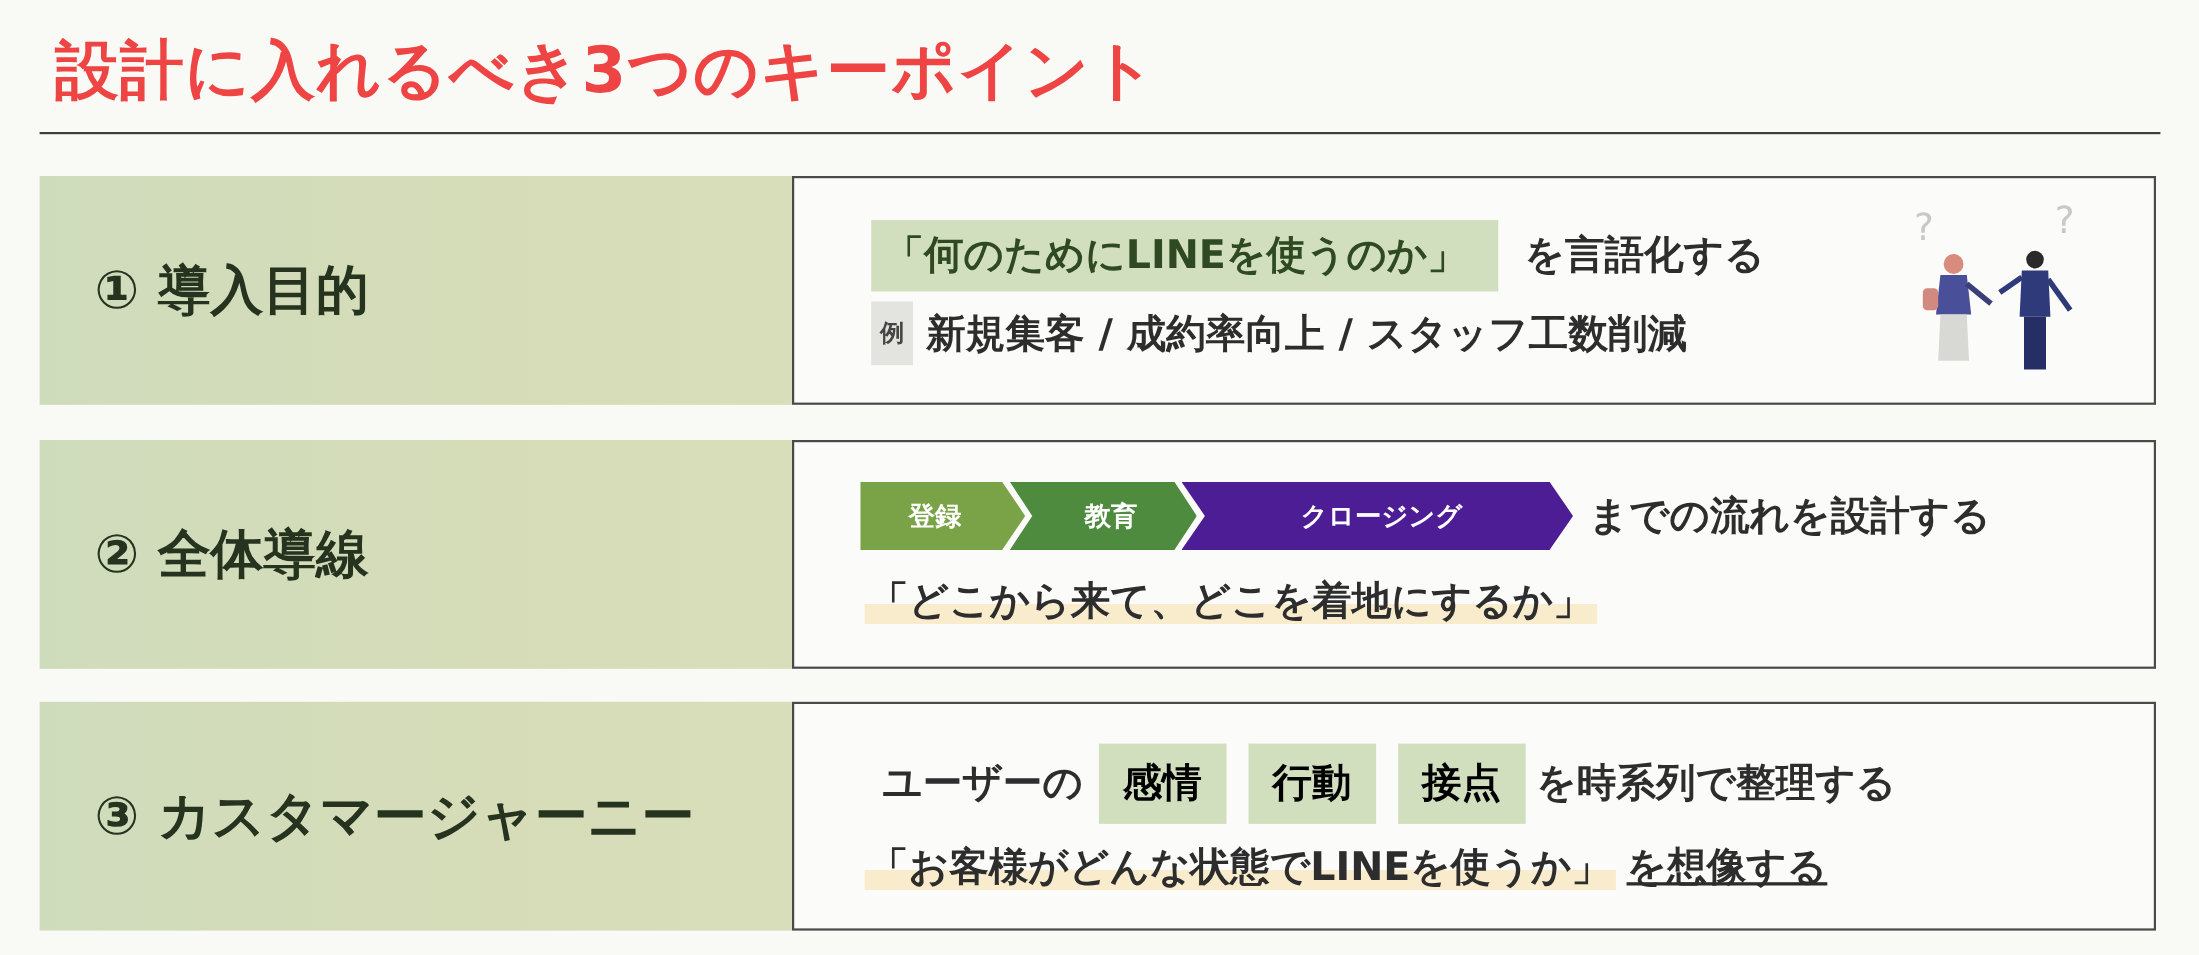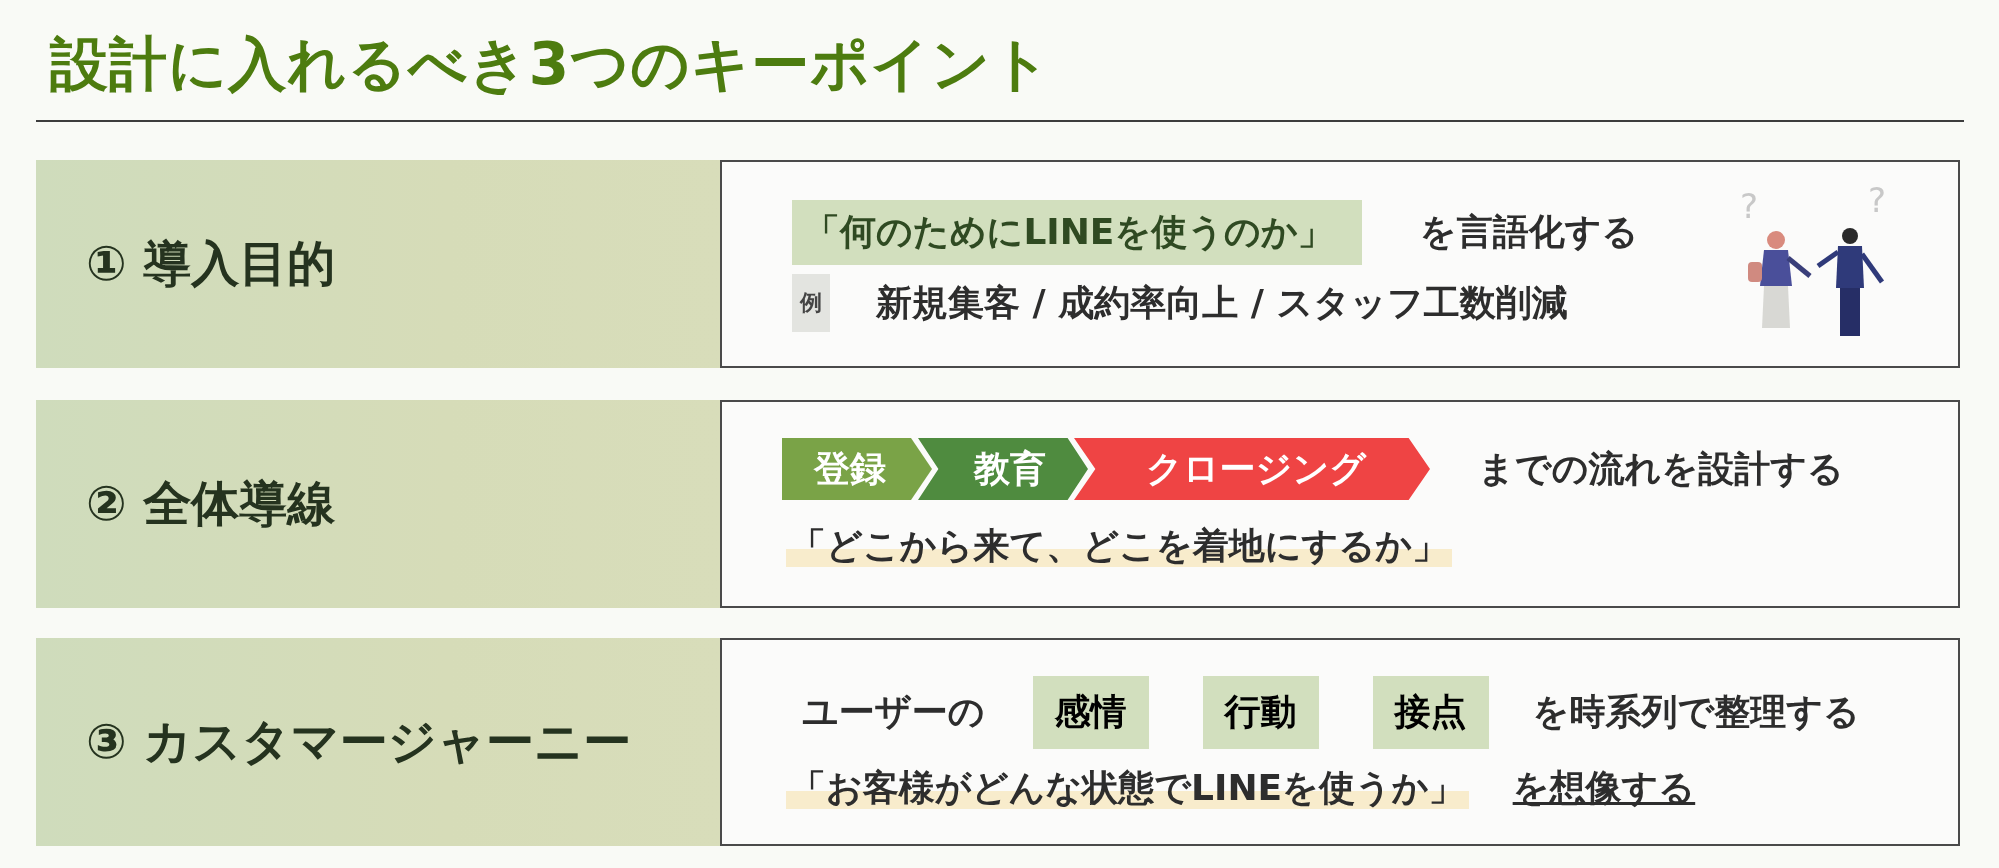--- a/index.html
+++ b/index.html
@@ -5,21 +5,21 @@
   html, body { margin: 0; padding: 0; }
   body {
     width: 1999px; height: 868px; overflow: hidden;
     background: #f9faf6;
     font-family: "DejaVu Sans", "Liberation Sans", sans-serif;
     color: #2b2b2b;
     position: relative;
   }
   .title {
     position: absolute; left: 50px; top: 26px;
-    font-size: 58px; font-weight: bold; color: #4d7c0f;
+    font-size: 58px; font-weight: bold; color: #ef4444;
     letter-spacing: 1px;
     text-align: center;
   }
   .title-rule {
     position: absolute; left: 36px; top: 120px; width: 1928px; height: 2px;
     background: #3d3d3d;
   }
   .row { position: absolute; left: 36px; width: 1924px; height: 208px; }
   .row1 { top: 160px; }
   .row2 { top: 400px; }
@@ -31,35 +31,35 @@
   .label-text {
     position: absolute; left: 50px; top: 0; height: 208px;
     display: flex; align-items: center;
     font-size: 48px; font-weight: bold; color: #25331f;
   }
   .content-panel {
     position: absolute; left: 684px; top: 0; width: 1236px; height: 204px;
     background: #fbfbfa;
     border: 2px solid #4a4a4a;
   }
-  .line { position: absolute; display: flex; align-items: center; font-size: 36px; font-weight: bold; color: #2d2d2d; white-space: nowrap; gap: 34px; }
+  .line { position: absolute; display: flex; align-items: center; font-size: 36px; font-weight: bold; color: #2d2d2d; white-space: nowrap; }
   .hl-green {
     background: #d2dfbe; color: #2f4a22; padding: 8px 28px 8px 12px; margin-right: 24px;
   }
   .ex-badge {
     background: #e3e4e0; color: #444; font-size: 22px; padding: 14px 8px; margin-right: 12px;
   }
   .flow { display: flex; align-items: center; margin-right: 14px; height: 62px; }
   .chev {
     height: 62px; display: flex; align-items: center; justify-content: center;
-    color: #fff; font-size: 36px; font-weight: bold; position: relative;
+    color: #fff; font-size: 24px; font-weight: bold; position: relative;
   }
   .chev1 { background: #7aa347; width: 150px; clip-path: polygon(0 0, 86% 0, 100% 50%, 86% 100%, 0 100%); padding-right: 14px; box-sizing: border-box; }
   .chev2 { background: #4f8b3f; width: 170px; margin-left: -14px; clip-path: polygon(0 0, 88% 0, 100% 50%, 88% 100%, 0 100%, 12% 50%); padding-left: 14px; box-sizing: border-box; text-align: center; }
-  .chev3 { background: #ef4444; width: 356px; margin-left: -14px; clip-path: polygon(0 0, 94% 0, 100% 50%, 94% 100%, 0 100%, 6% 50%); padding-left: 8px; box-sizing: border-box; }
+  .chev3 { background: #4c1d95; width: 356px; margin-left: -14px; clip-path: polygon(0 0, 94% 0, 100% 50%, 94% 100%, 0 100%, 6% 50%); padding-left: 8px; box-sizing: border-box; }
   .underline-warm {
     background: linear-gradient(180deg, rgba(255,255,255,0) 55%, #f8eccc 55%, #f8eccc 92%, rgba(255,255,255,0) 92%);
     padding: 0 4px;
   }
   .tag {
     background: #d2dfbe; color: #000000; padding: 12px 22px; margin: 0 10px;
   }
   .illus { position: absolute; right: 40px; top: 16px; width: 200px; height: 172px; }
 </style>
 </head>

